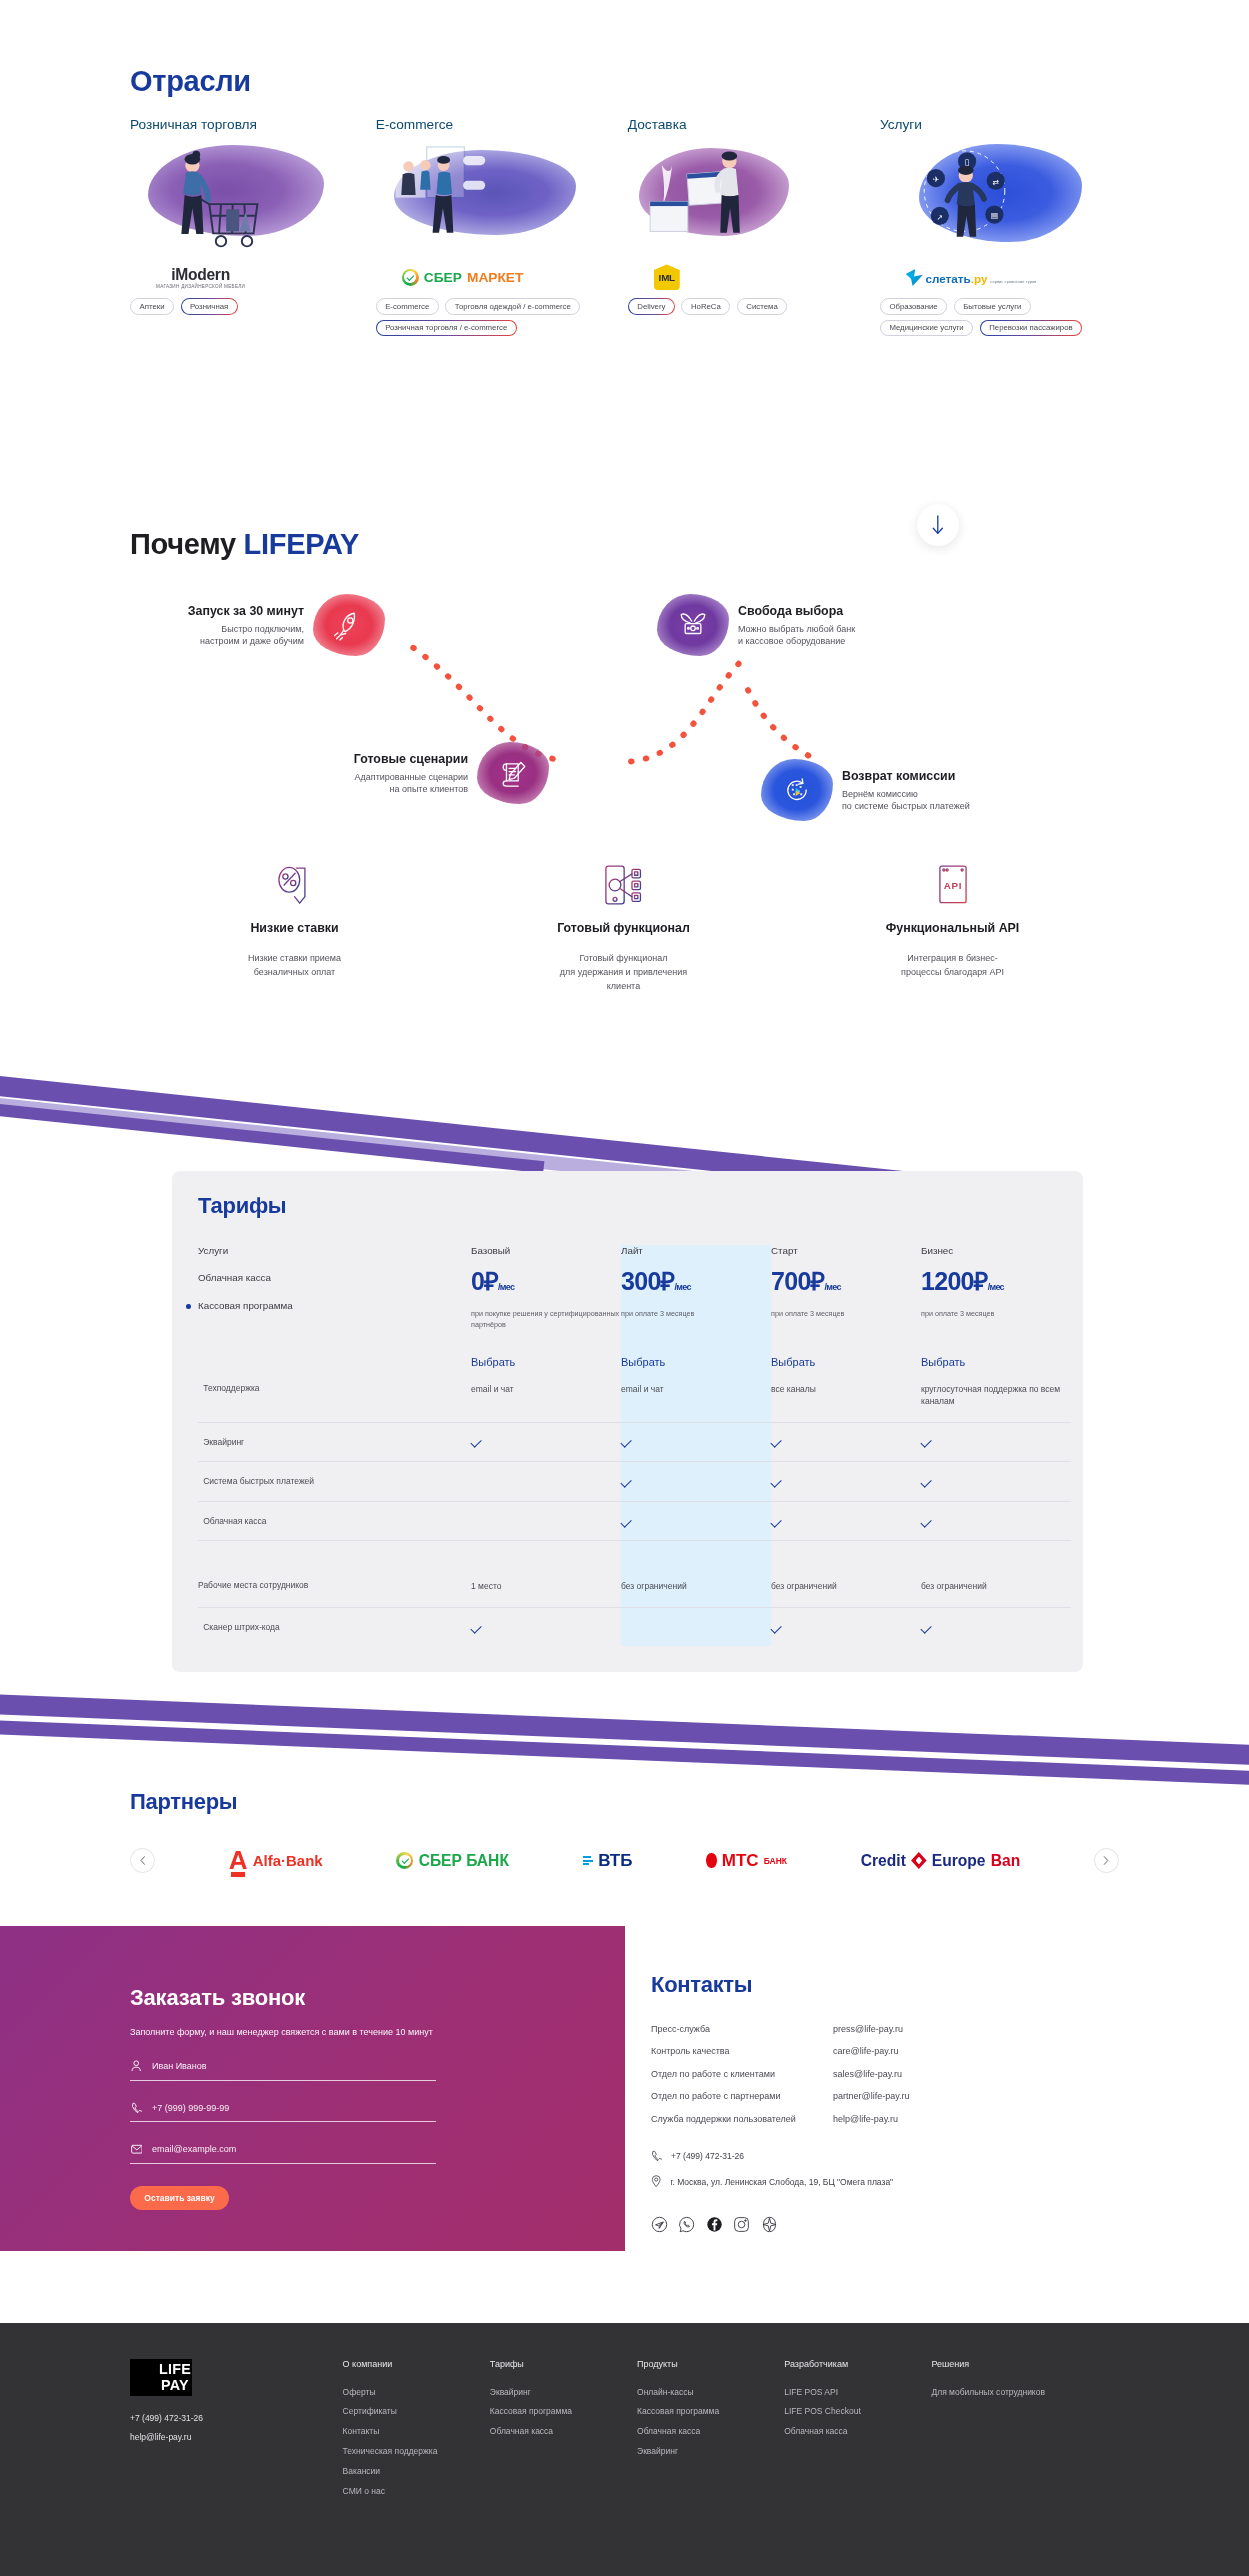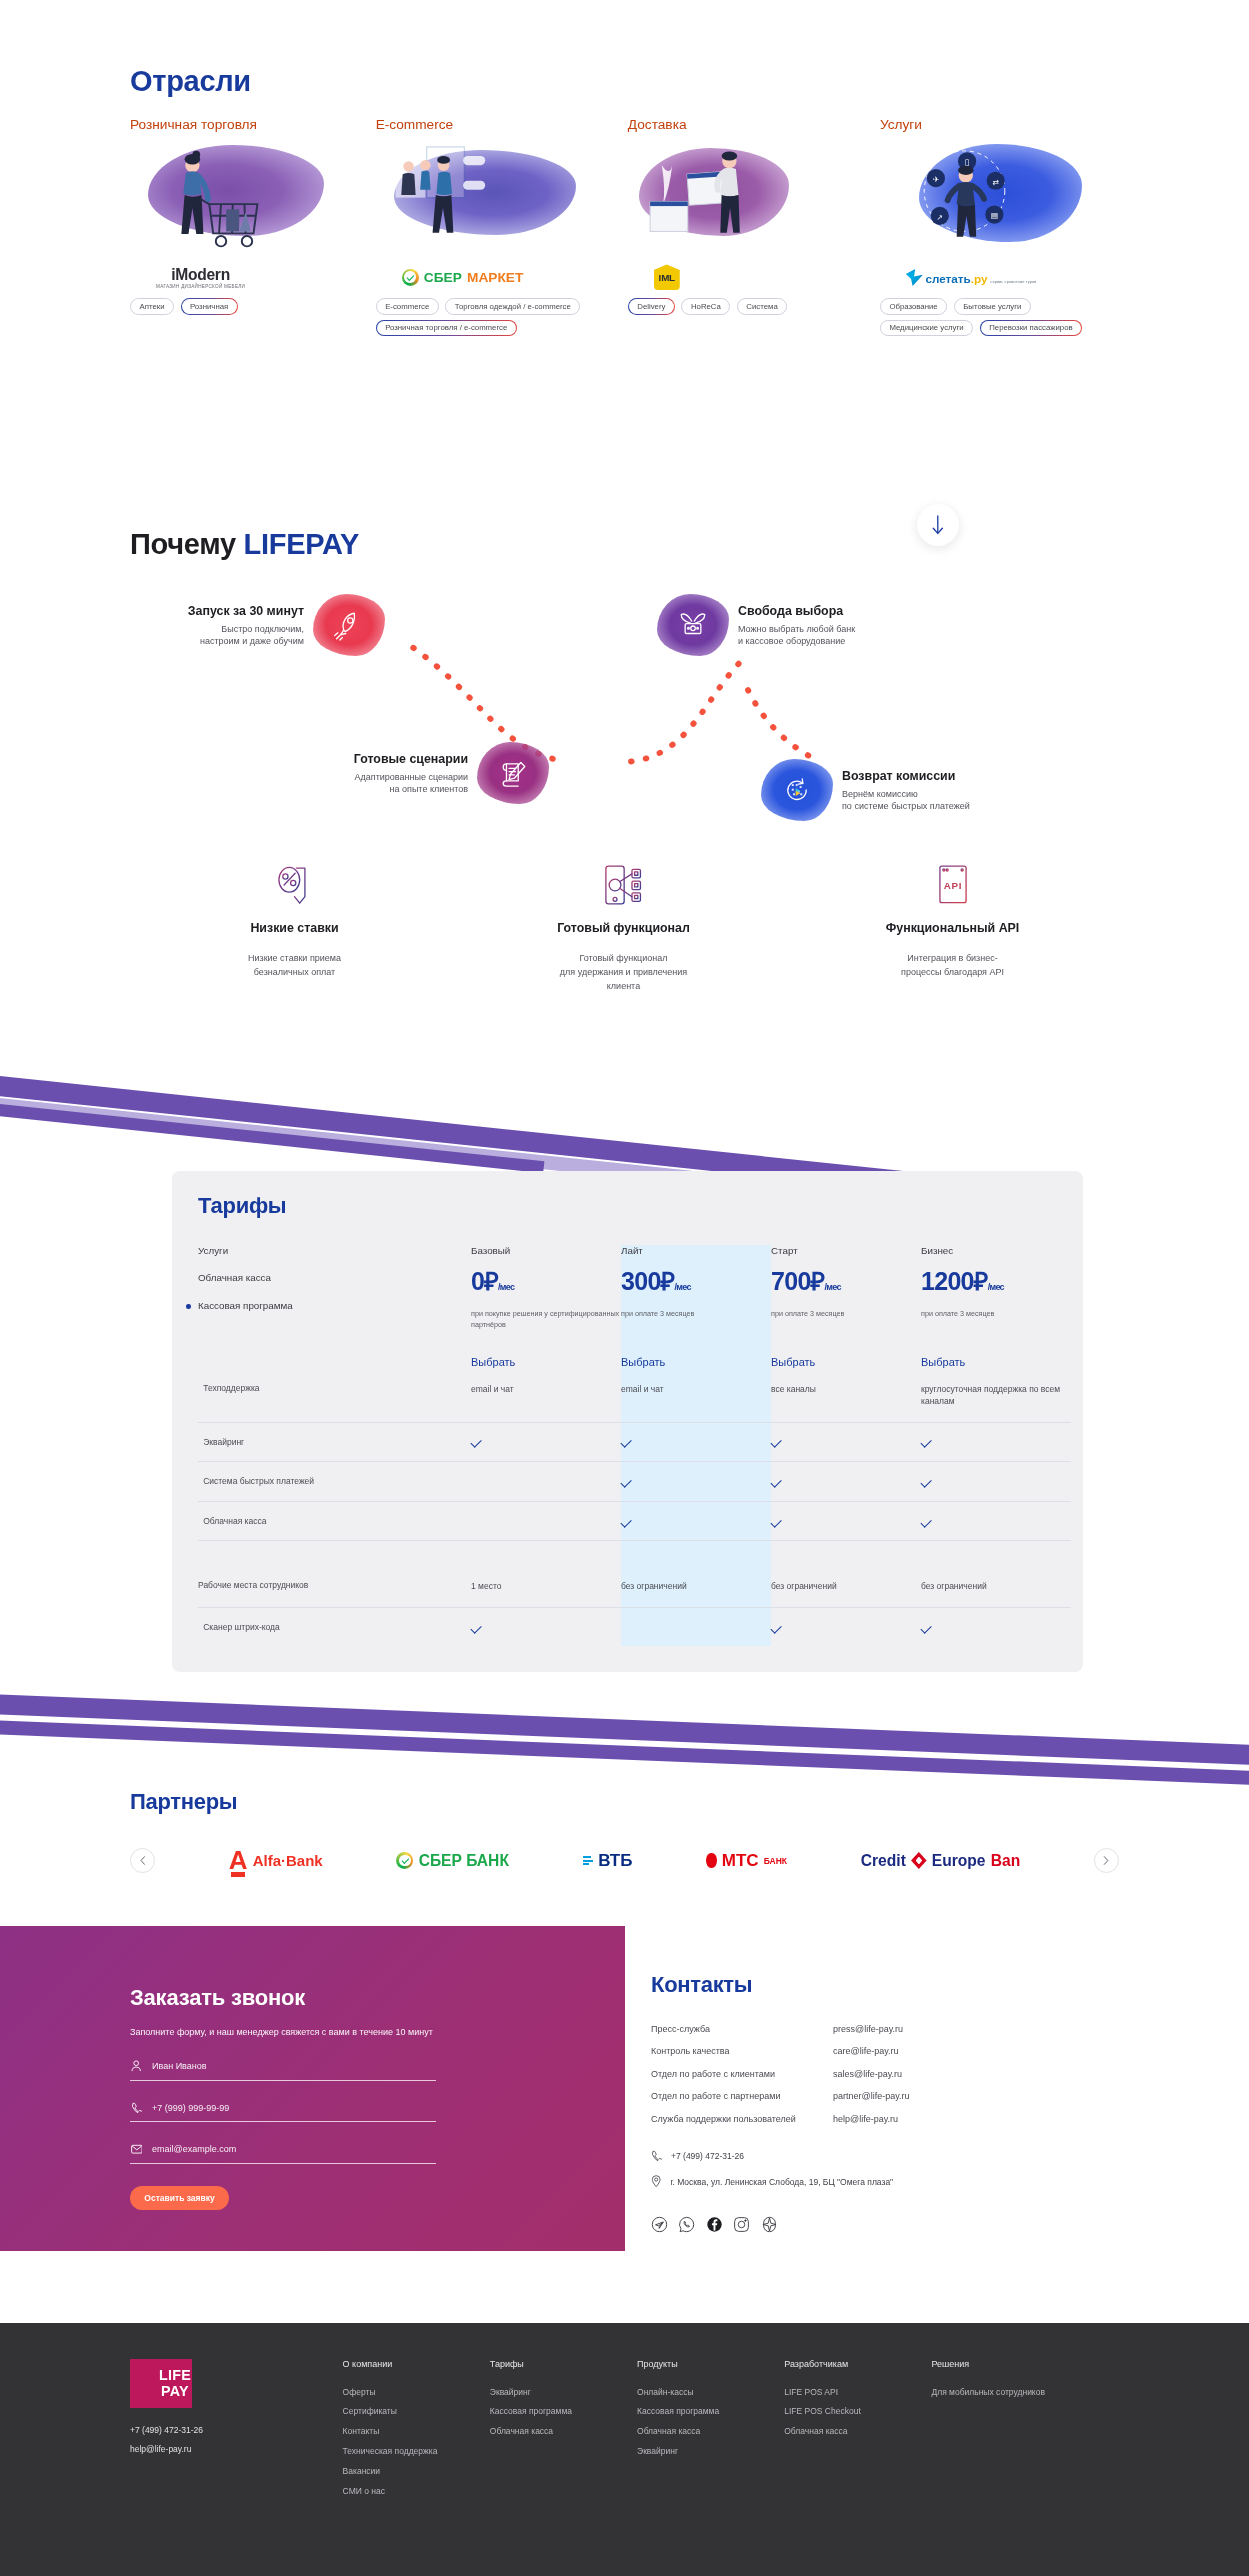--- a/index.html
+++ b/index.html
@@ -13,21 +13,21 @@
 
   
   .industries { position: absolute; left: 0; top: 0; width: 1249px; height: 475px; }
   .sec-title {
     font-size: 29px; font-weight: bold; color: #173a9c; letter-spacing: -0.3px;
   }
   .industries .sec-title { position: absolute; left: 130px; top: 65px; }
   .ind-grid { position: absolute; left: 130px; top: 117px; width: 1002px; display: flex; gap: 0; }
   .ind-card { width: 270px; }
   .ind-card:nth-child(2) { margin-left: -6.5px; }
-  .ind-name { font-size: 13.7px; color: #c2410c; margin-bottom: 6.5px; font-weight: 400; }
+  .ind-name { font-size: 13.7px; color: #0c4a6e; margin-bottom: 6.5px; font-weight: 400; }
   .ind-art { position: relative; width: 234px; height: 114px; margin: 6.5px 0 3.9px 0; }
 
   
   .blob { position: absolute; border-radius: 48% 52% 44% 56% / 55% 42% 58% 45%; filter: blur(0.3px); }
   .blob.b1 { left: 18px; top: 6.5px; width: 176px; height: 91px;
     background: radial-gradient(ellipse at 45% 50%, #7b4fa8 0%, #8a5fb5 40%, rgba(150,110,195,.75) 72%, rgba(170,140,210,0) 100%); }
   .blob.b2 { left: 18px; top: 11.7px; width: 182px; height: 85px;
     background: radial-gradient(ellipse at 55% 50%, #5a55b8 0%, #6f62c6 38%, rgba(140,135,215,.7) 74%, rgba(165,160,225,0) 100%); }
   .blob.b3 { left: 11.7px; top: 9px; width: 150px; height: 88px;
     background: radial-gradient(ellipse at 50% 50%, #8e4f9e 0%, #9a5ba8 42%, rgba(175,120,190,.7) 75%, rgba(195,155,205,0) 100%); }
@@ -182,21 +182,21 @@
   .c-row .k { width: 182px; font-size: 9px; color: #4a4a52; }
   .c-row .v { font-size: 9px; color: #4a4a52; }
   .c-line { display:flex; align-items:center; gap: 9px; margin-top: 11.7px; font-size: 8.5px; color:#3e3e46; }
   .socials { display:flex; gap: 10.4px; margin-top: 27px; }
   .soc { width: 17px; height: 17px; display:flex; align-items:center; justify-content:center; }
 
   
   .footer { position: absolute; left: 0; top: 2323px; width: 1249px; height: 253px; background: #333336; }
   .f-inner { position: absolute; left: 130px; top: 36px; width: 989px; display: flex; }
   .f-brand { width: 221px; }
-  .lp-logo { width: 62px; height: 49px; background: #be185d; color: #fff; display:flex;
+  .lp-logo { width: 62px; height: 37px; background: #000000; color: #fff; display:flex;
     flex-direction: column; align-items: center; justify-content: center; line-height: 1.1; padding-left: 28px; }
   .lp-logo b { font-size: 14.3px; font-weight: bold; letter-spacing: 0.3px; }
   .f-brand .ph { color: #e2e2e5; font-size: 8.5px; margin-top: 17px; }
   .f-brand .em { color: #e2e2e5; font-size: 8.5px; margin-top: 9px; }
   .f-col { width: 153px; }
   .f-col h5 { color: #e7e7ea; font-size: 9px; font-weight: 400; margin-bottom: 17.6px; }
   .f-col a { display:block; color: #b8b8bd; font-size: 8.5px; margin-bottom: 9.8px; text-decoration: none; }
   .f-col.wide { width: 195px; }
 </style>
 </head>

